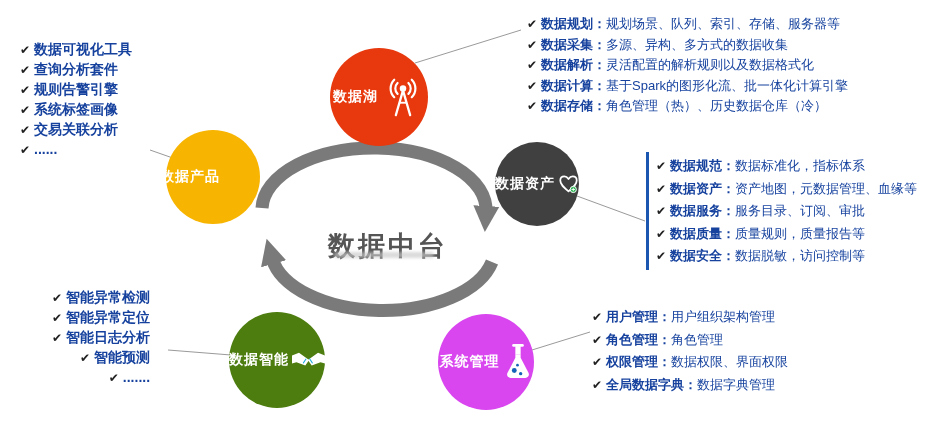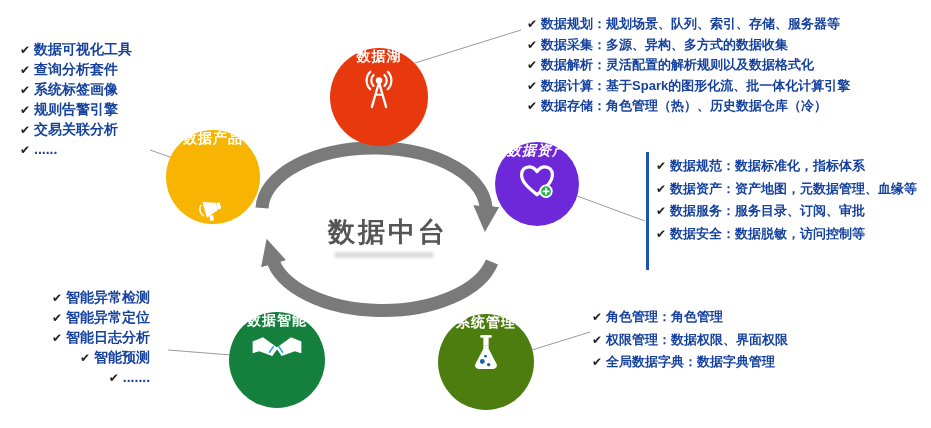--- a/index.html
+++ b/index.html
@@ -4,46 +4,46 @@
 <style>
   html,body{margin:0;padding:0;background:#fff;}
   .stage{
     position:relative;width:931px;height:428px;background:#ffffff;
     font-family:"Liberation Sans","DejaVu Sans",sans-serif;overflow:hidden;
   }
   svg.overlay{position:absolute;left:0;top:0;z-index:1;}
   
   .circle{
     position:absolute;border-radius:50%;z-index:2;color:#fff;
-    display:flex;flex-direction:column;align-items:center;justify-content:flex-start;gap:3px;
+    display:flex;align-items:center;justify-content:center;gap:3px;
   }
   .circle .clabel{font-weight:bold;font-size:14px;letter-spacing:1px;white-space:nowrap;}
   .c-lake{background:#e8380d;}
   .c-product{background:#f7b400;gap:46px;}
-  .c-asset{background:#6d28d9;font-style:italic;}
-  .c-intel{background:#15803d;}
-  .c-system{background:#4d7c0f;}
+  .c-asset{background:#404040;}
+  .c-intel{background:#4d7c0f;}
+  .c-system{background:#d946ef;}
   
   .center-title{
     position:absolute;z-index:2;color:#555555;font-weight:bold;
     font-size:27px;letter-spacing:3px;white-space:nowrap;
   }
   .center-sub{
     position:absolute;z-index:2;width:100px;height:6px;background:#c8c8c8;
     filter:blur(1.5px);opacity:.65;border-radius:3px;
   }
   
   .flist{position:absolute;z-index:3;margin-left:12px;}
   .f-item{font-size:14px;line-height:19px;font-weight:bold;color:#16429e;white-space:nowrap;}
   
   .kvlist{position:absolute;z-index:3;}
   .kv-item{font-size:13px;line-height:19.5px;color:#16429e;white-space:nowrap;}
   .kvlist.wide .kv-item{line-height:21.5px;}
   .kv-item .t{font-weight:bold;}
-  .kv-item .d{font-weight:bold;}
+  .kv-item .d{font-weight:normal;}
   .check{color:#1f1f1f;margin-right:4px;font-weight:bold;font-size:12px;}
   .vbar{position:absolute;z-index:3;width:3px;background:#1b57b0;}
 </style>
 </head>
 <body>
 
 <div class="stage">
 
   <svg class="overlay" width="931" height="428" viewBox="0 0 931 428">
     <defs>
@@ -55,21 +55,21 @@
     <path d="M 262 208 A 112 62 0 0 1 486 212" fill="none" stroke="#7a7a7a" stroke-width="13" marker-end="url(#arw)"></path>
     <path d="M 492 262 A 112 62 0 0 1 272 258" fill="none" stroke="#7a7a7a" stroke-width="13" marker-end="url(#arw)"></path>
 
     <line x1="150" y1="150" x2="187" y2="163" stroke="#9a9a9a" stroke-width="1"></line>
     <line x1="415" y1="63" x2="521" y2="30" stroke="#9a9a9a" stroke-width="1"></line>
     <line x1="577" y1="196" x2="645" y2="221" stroke="#9a9a9a" stroke-width="1"></line>
     <line x1="168" y1="350" x2="231" y2="355" stroke="#9a9a9a" stroke-width="1"></line>
     <line x1="532" y1="350" x2="590" y2="332" stroke="#9a9a9a" stroke-width="1"></line>
   </svg>
 
-  <div class="center-title" style="left:328px;top:214px;">数据中台</div>
+  <div class="center-title" style="left:328px;top:228px;">数据中台</div>
   <div class="center-sub" style="left:334px;top:252px;"></div>
 
   <div class="circle c-lake" style="left:330px;top:48px;width:98px;height:98px;">
     <span class="clabel">数据湖</span>
     <svg width="44" height="40" viewBox="0 0 44 42">
       <circle cx="22" cy="12" r="3.4" fill="#fff"></circle>
       <path d="M22 14 L14.5 40 M22 14 L29.5 40" stroke="#fff" stroke-width="2.4" fill="none" stroke-linecap="round"></path>
       <path d="M18 27 L26 27" stroke="#fff" stroke-width="2" fill="none"></path>
       <path d="M16.3 6.3 A 8 8 0 0 0 16.3 17.7" stroke="#fff" stroke-width="2.3" fill="none" stroke-linecap="round"></path>
       <path d="M12.8 2.8 A 13 13 0 0 0 12.8 21.2" stroke="#fff" stroke-width="2.3" fill="none" stroke-linecap="round"></path>
@@ -116,49 +116,51 @@
       <path d="M11.5 10 L11.5 13 L4 27.5 C 3 29.8 4.6 32 7 32 L21 32 C 23.4 32 25 29.8 24 27.5 L16.5 13 L16.5 10 Z" fill="#fff"></path>
       <circle cx="10.5" cy="25" r="2.3" fill="#1463b8"></circle>
       <circle cx="16.5" cy="28" r="1.6" fill="#1463b8"></circle>
       <circle cx="13.5" cy="20" r="1.3" fill="#1463b8"></circle>
     </svg>
   </div>
 
   <div class="flist" style="left:8px;top:40px;">
     <div class="f-item"><span class="check">✔</span><span>数据可视化工具</span></div>
     <div class="f-item"><span class="check">✔</span><span>查询分析套件</span></div>
+    <div class="f-item"><span class="check">✔</span><span>规则告警引擎</span></div>
     <div class="f-item"><span class="check">✔</span><span>系统标签画像</span></div>
-    <div class="f-item"><span class="check">✔</span><span>规则告警引擎</span></div>
     <div class="f-item"><span class="check">✔</span><span>交易关联分析</span></div>
     <div class="f-item"><span class="check">✔</span><span>......</span></div>
   </div>
 
   <div class="kvlist" style="left:527px;top:14px;">
     <div class="kv-item"><span class="check">✔</span><span class="t">数据规划：</span><span class="d">规划场景、队列、索引、存储、服务器等</span></div>
     <div class="kv-item"><span class="check">✔</span><span class="t">数据采集：</span><span class="d">多源、异构、多方式的数据收集</span></div>
     <div class="kv-item"><span class="check">✔</span><span class="t">数据解析：</span><span class="d">灵活配置的解析规则以及数据格式化</span></div>
     <div class="kv-item"><span class="check">✔</span><span class="t">数据计算：</span><span class="d">基于Spark的图形化流、批一体化计算引擎</span></div>
     <div class="kv-item"><span class="check">✔</span><span class="t">数据存储：</span><span class="d">角色管理（热）、历史数据仓库（冷）</span></div>
   </div>
 
   <div class="vbar" style="left:646px;top:152px;height:118px;"></div>
   <div class="kvlist wide" style="left:656px;top:155px;">
     <div class="kv-item"><span class="check">✔</span><span class="t">数据规范：</span><span class="d">数据标准化，指标体系</span></div>
     <div class="kv-item"><span class="check">✔</span><span class="t">数据资产：</span><span class="d">资产地图，元数据管理、血缘等</span></div>
     <div class="kv-item"><span class="check">✔</span><span class="t">数据服务：</span><span class="d">服务目录、订阅、审批</span></div>
+    <div class="kv-item"><span class="check">✔</span><span class="t">数据质量：</span><span class="d">质量规则，质量报告等</span></div>
     <div class="kv-item"><span class="check">✔</span><span class="t">数据安全：</span><span class="d">数据脱敏，访问控制等</span></div>
   </div>
 
   <div class="flist" style="left:40px;top:288px;text-align:right;">
     <div class="f-item"><span class="check">✔</span><span>智能异常检测</span></div>
     <div class="f-item"><span class="check">✔</span><span>智能异常定位</span></div>
     <div class="f-item"><span class="check">✔</span><span>智能日志分析</span></div>
     <div class="f-item"><span class="check">✔</span><span>智能预测</span></div>
     <div class="f-item"><span class="check">✔</span><span>.......</span></div>
   </div>
 
   <div class="kvlist wide" style="left:592px;top:306px;">
+    <div class="kv-item"><span class="check">✔</span><span class="t">用户管理：</span><span class="d">用户组织架构管理</span></div>
     <div class="kv-item"><span class="check">✔</span><span class="t">角色管理：</span><span class="d">角色管理</span></div>
     <div class="kv-item"><span class="check">✔</span><span class="t">权限管理：</span><span class="d">数据权限、界面权限</span></div>
     <div class="kv-item"><span class="check">✔</span><span class="t">全局数据字典：</span><span class="d">数据字典管理</span></div>
   </div>
 
 </div>
 
 </body></html>

